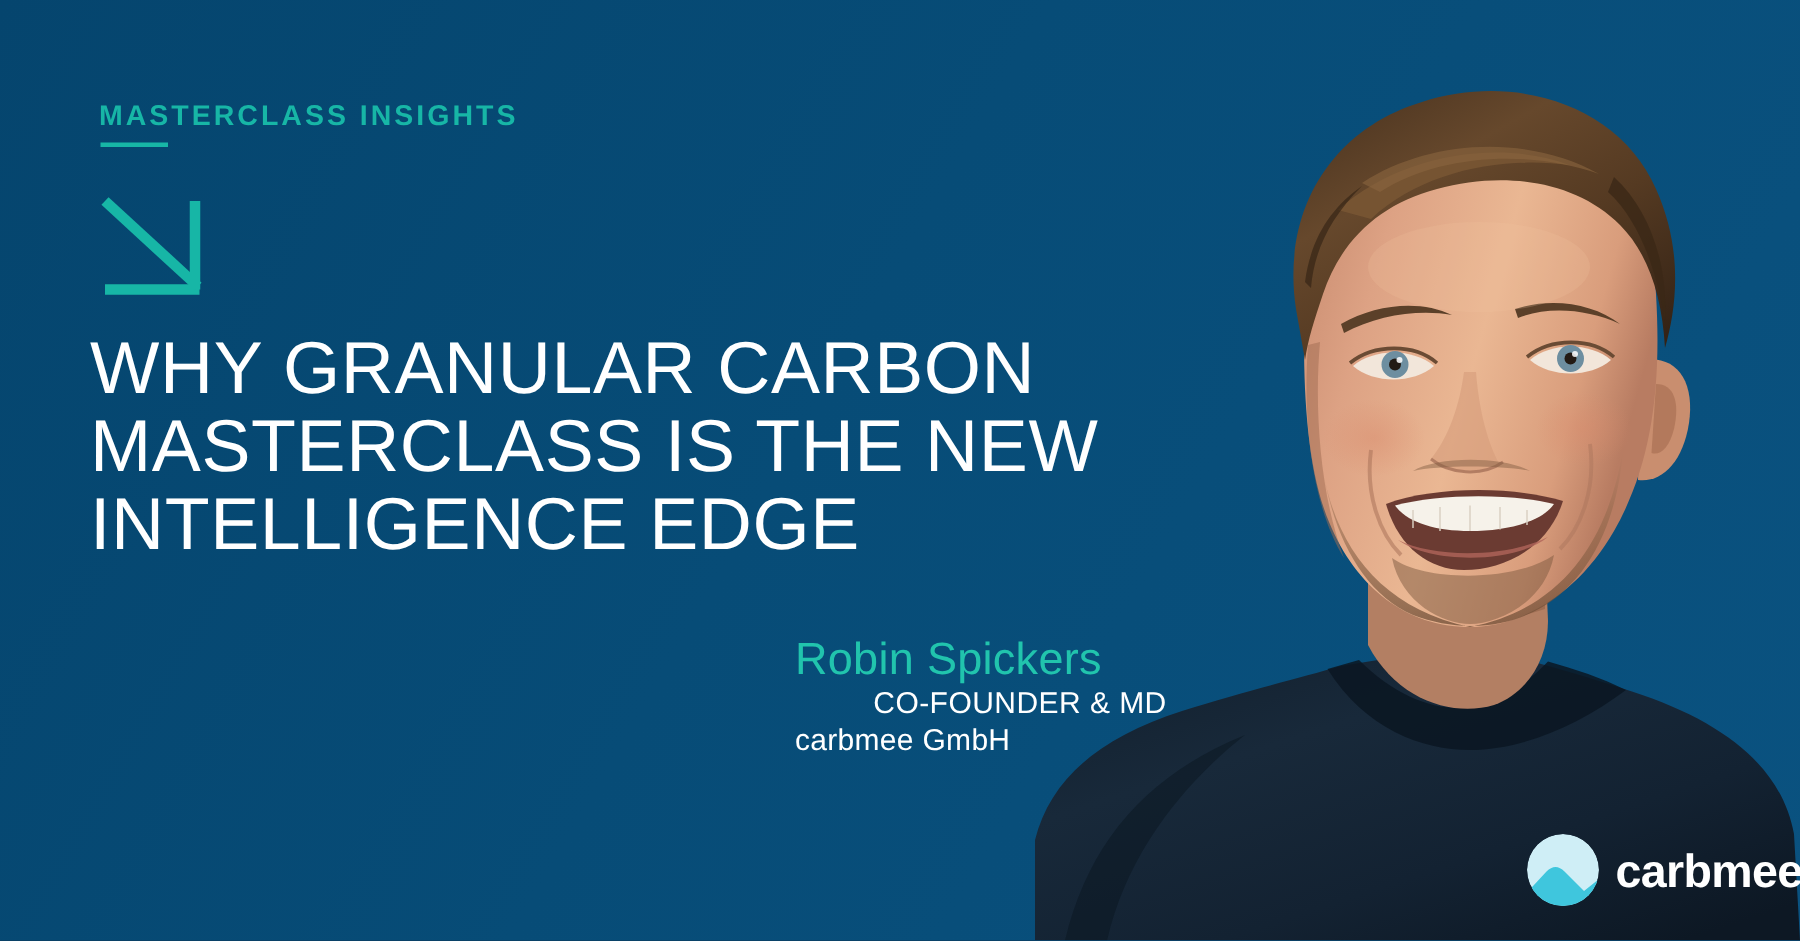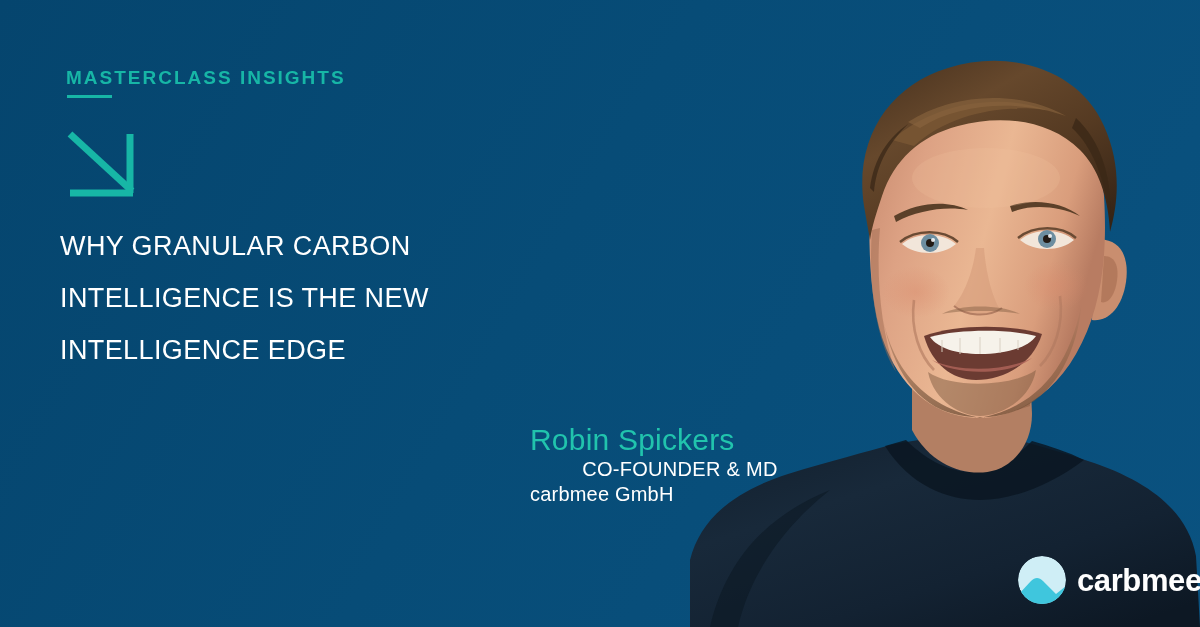--- a/index.html
+++ b/index.html
@@ -60,21 +60,21 @@
   }
   .arrow-wrap svg { display: block; }
 
   
   .headline {
     position: absolute;
     left: 0px;
     top: 220px;
     width: 600px;
     color: #ffffff;
-    font-size: 27px;
+    font-size: 49px;
     font-weight: 400;
     line-height: 52px;
     letter-spacing: 0.4px;
   }
   .headline .ln { display: block; white-space: nowrap; }
 
   
   .speaker {
     position: absolute;
     left: 530px;
@@ -297,21 +297,21 @@
         <g stroke="#17b6a6" stroke-width="7" fill="none" stroke-linecap="butt">
           <line x1="68" y1="12" x2="68" y2="71"></line>
           <line x1="8" y1="71" x2="71" y2="71"></line>
           <line x1="8" y1="12" x2="70" y2="69"></line>
         </g>
       </svg>
     </div>
 
     <div class="headline">
       <span class="ln">WHY GRANULAR CARBON</span>
-      <span class="ln">INTELLIGENCE IS THE NEW</span>
+      <span class="ln">MASTERCLASS IS THE NEW</span>
       <span class="ln">INTELLIGENCE EDGE</span>
     </div>
   </div>
 
   <div class="speaker">
     <div class="speaker-name">Robin Spickers</div>
     <div class="speaker-role">CO-FOUNDER &amp; MD</div>
     <div class="speaker-org">carbmee GmbH</div>
   </div>
 

